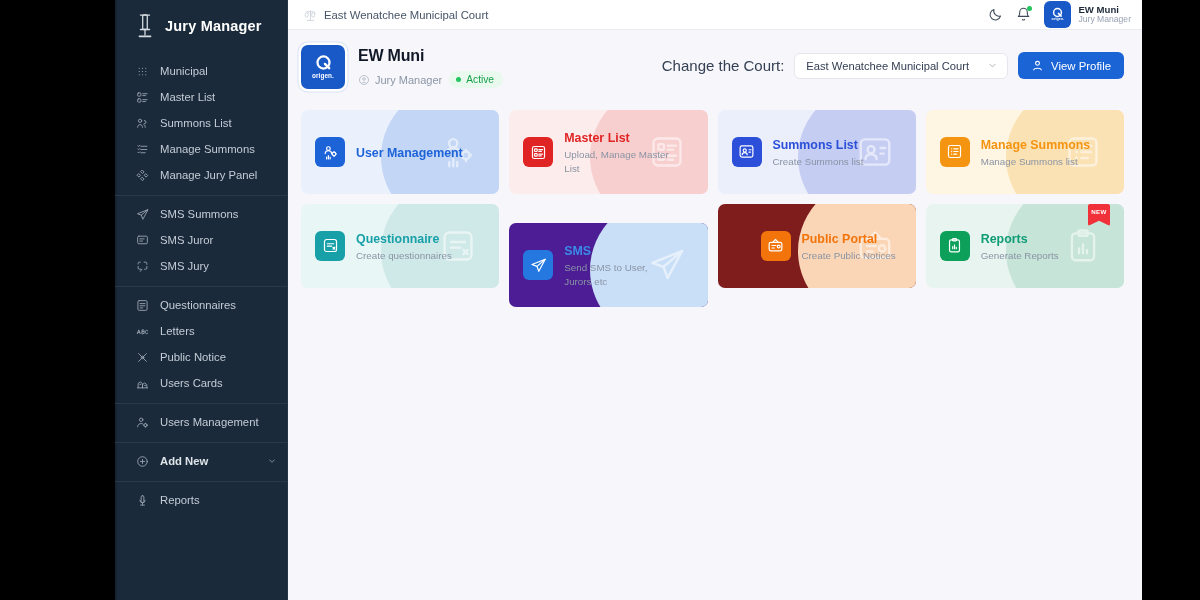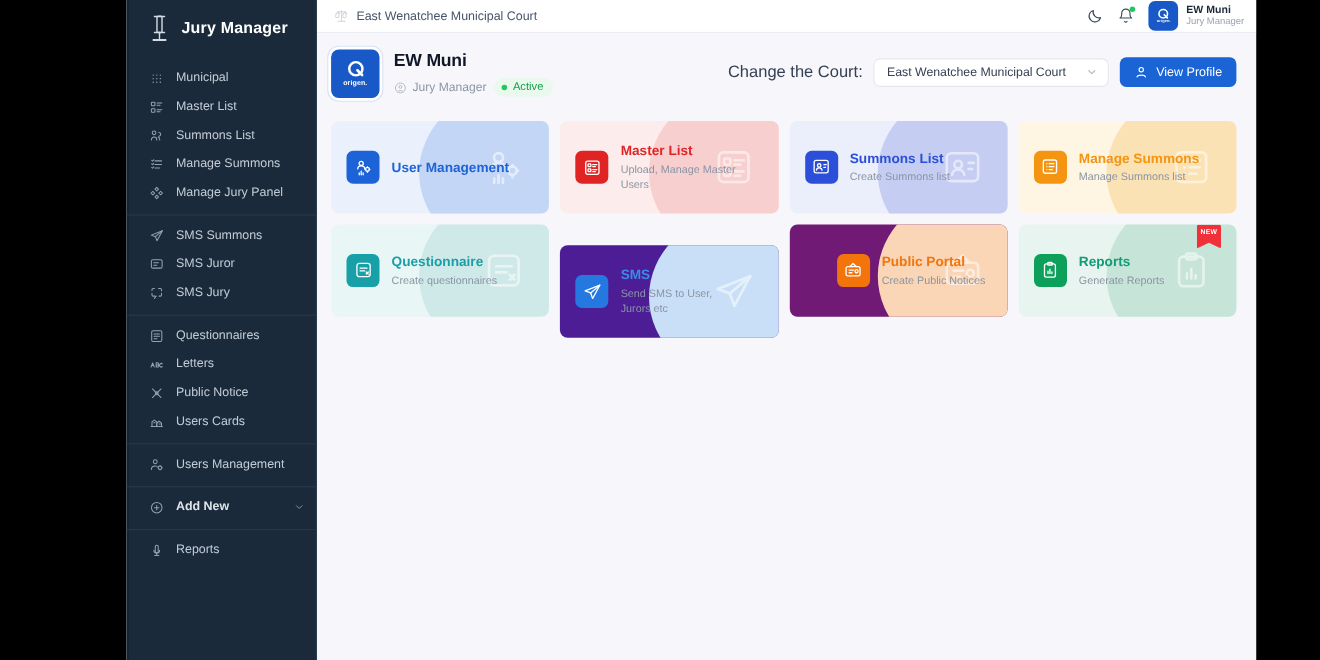--- a/index.html
+++ b/index.html
@@ -535,21 +535,21 @@
             </span>
             <span class="card-inner">
               <span class="card-ico" style="background:#e02424;color:#fff">
                 <svg viewBox="0 0 24 24" fill="none" stroke="#ffffff" stroke-width="1.7" stroke-linecap="round" stroke-linejoin="round">
                   <rect x="3.5" y="3.5" width="17" height="17" rx="2.6"></rect>
                   <rect x="6.5" y="7" width="3.6" height="3.6" rx=".9"></rect>
                   <rect x="6.5" y="13.4" width="3.6" height="3.6" rx=".9"></rect>
                   <path d="M12.5 8h5.2M12.5 10.5h3.4M12.5 14.4h5.2M12.5 16.9h3.4"></path>
                 </svg>
               </span>
-              <span class="card-txt"><span class="card-title" style="color:#e02424">Master List</span><span class="card-desc" style="display:block">Upload, Manage Master Users</span></span>
+              <span class="card-txt"><span class="card-title" style="color:#e02424">Master List</span><span class="card-desc" style="display:block">Upload, Manage Master List</span></span>
             </span>
           </div>
           <div class="mcard" style="background: rgb(235, 238, 251);">
             <span class="blob" style="background:#c5cdf3"></span>
             <span class="ghost" style="color:#ffffff">
               <svg viewBox="0 0 24 24" fill="none" stroke="#ffffff" stroke-width="1.5" stroke-linecap="round" stroke-linejoin="round">
                 <rect x="3" y="4" width="18" height="16" rx="2.6"></rect>
                 <circle cx="9.5" cy="10.5" r="2.2"></circle>
                 <path d="M6 16.5c0-2 1.6-3 3.5-3s3.5 1 3.5 3"></path>
                 <path d="M15.5 9.5h3M15.5 13h2"></path>
@@ -622,21 +622,21 @@
             <span class="card-inner">
               <span class="card-ico" style="background:#2578e0;color:#fff">
                 <svg viewBox="0 0 24 24" fill="none" stroke="#ffffff" stroke-width="1.7" stroke-linecap="round" stroke-linejoin="round">
                   <path d="M21.5 3.2L2.8 10.6l7 2.6 2.6 7z"></path>
                   <path d="M21.5 3.2l-11.7 10"></path>
                 </svg>
               </span>
               <span class="card-txt"><span class="card-title" style="color:#3a8ae8">SMS</span><span class="card-desc" style="display:block">Send SMS to User, Jurors etc</span></span>
             </span>
           </div>
-          <div class="mcard" style="background: #701a75; padding-left: 43px;">
+          <div class="mcard" style="background: #7f1d1d; padding-left: 43px;">
             <span class="blob" style="background:#fad6b6"></span>
             <span class="ghost" style="color:#ffffff">
               <svg viewBox="0 0 24 24" fill="none" stroke="#ffffff" stroke-width="1.5" stroke-linecap="round" stroke-linejoin="round">
                 <rect x="3" y="7.5" width="18" height="12" rx="2.4"></rect>
                 <path d="M8 7.5l4-4 4 4"></path>
                 <path d="M7 12h5.5M7 15.5h3.5"></path>
                 <circle cx="16.5" cy="13.5" r="2"></circle>
               </svg>
             </span>
             <span class="card-inner">

